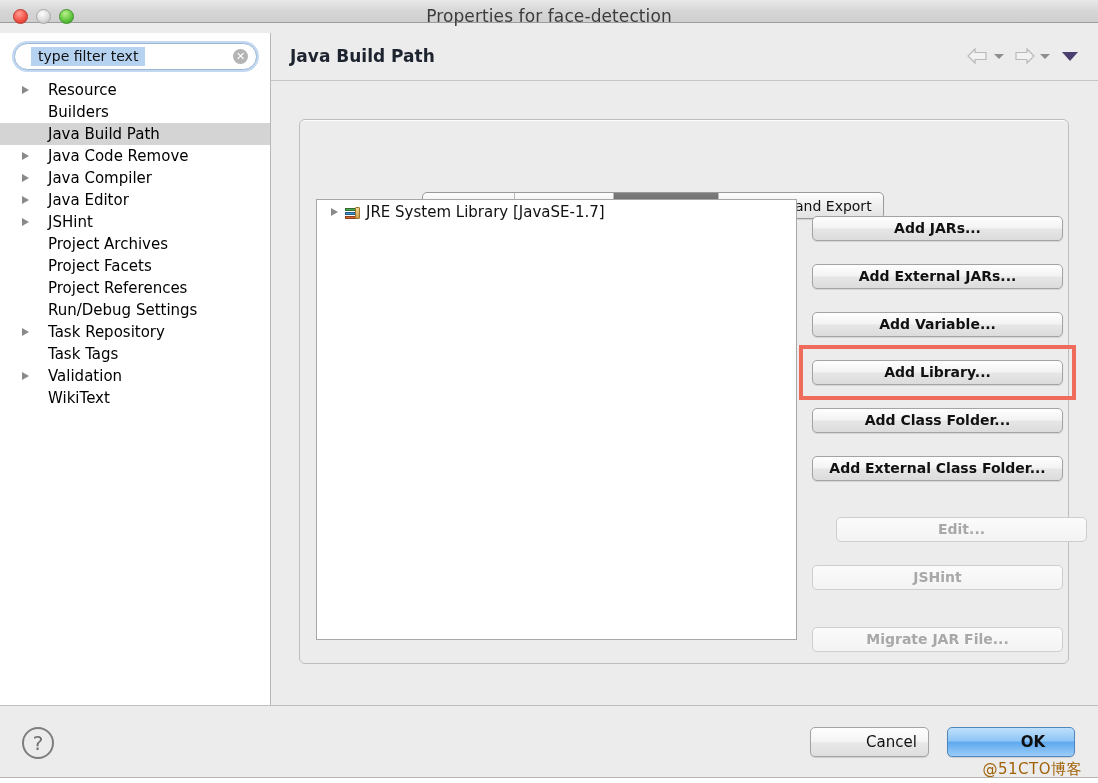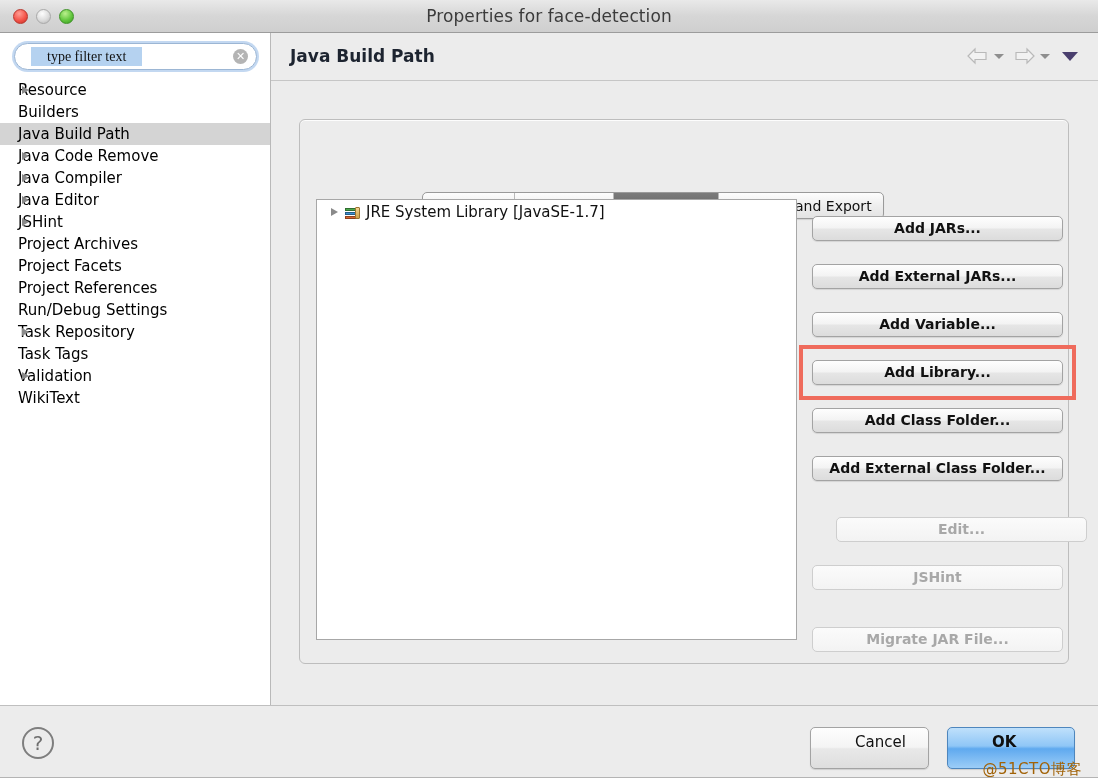--- a/index.html
+++ b/index.html
@@ -16,21 +16,21 @@
     width: 1098px;
     height: 783px;
     overflow: hidden;
     background: #ececec;
   }
 
   
   .titlebar {
     position: absolute;
     left: 0; top: 0;
-    width: 1098px; height: 33px;
+    width: 1098px; height: 23px;
     background: linear-gradient(to bottom, #e9e9e9 0%, #d6d6d6 50%, #cfcfcf 100%);
     border-bottom: 1px solid #9c9c9c;
     box-sizing: border-box;
   }
   .title-text {
     position: absolute;
     left: 0; top: 0;
     width: 1098px;
     line-height: 32px;
     text-align: center;
@@ -96,23 +96,22 @@
     box-shadow: 0 0 0 2px rgba(122,168,224,0.45);
   }
   .filter-text {
     position: absolute;
     left: 17px; top: 4px;
     height: 19px;
     line-height: 19px;
     font-size: 14px;
     color: #111;
     background: #b5d2f0;
-    padding: 0 16px;
+    padding: 0 7px;
     white-space: nowrap;
-    font-family: Liberation Serif, serif;
   }
   .filter-clear {
     position: absolute;
     right: 9px; top: 6px;
     width: 15px; height: 15px;
     border-radius: 50%;
     background: #b4b4b4;
     color: #ffffff;
     font-size: 11px;
     line-height: 15px;
@@ -125,21 +124,21 @@
     position: absolute;
     left: 0; top: 46px;
     width: 270px;
   }
   .tree-item {
     position: relative;
     height: 22px;
     line-height: 22px;
     font-size: 15px;
     color: #000;
-    padding-left: 18px;
+    padding-left: 48px;
     white-space: nowrap;
     box-sizing: border-box;
   }
   .tree-item.selected {
     background: #d4d4d4;
   }
   .tree-arrow {
     position: absolute;
     left: 22px; top: 7px;
     width: 0; height: 0;
@@ -385,23 +384,23 @@
     border: 2px solid #7e7e7e;
     color: #6f6f6f;
     font-size: 20px;
     line-height: 29px;
     text-align: center;
     box-sizing: border-box;
     background: #ececec;
   }
   .fbtn {
     position: absolute;
-    height: 42px;
+    height: 30px;
     line-height: 28px;
-    text-align: left;
+    text-align: center;
     font-size: 15px;
     border-radius: 5px;
     box-sizing: border-box;
     box-shadow: 0 1px 1px rgba(0,0,0,0.13);
     padding-left: 44px;
   }
   .fbtn.cancel {
     left: 810px; top: 727px;
     width: 119px;
     color: #111;

